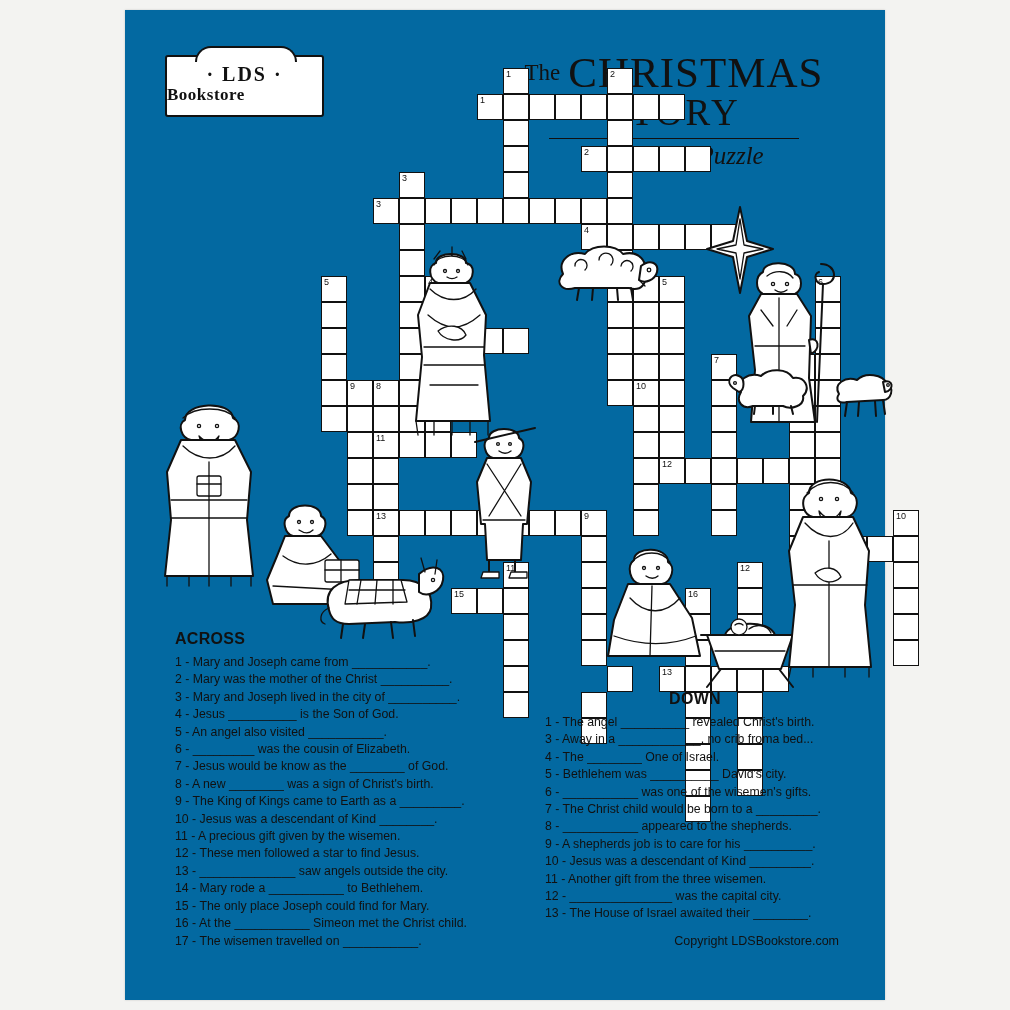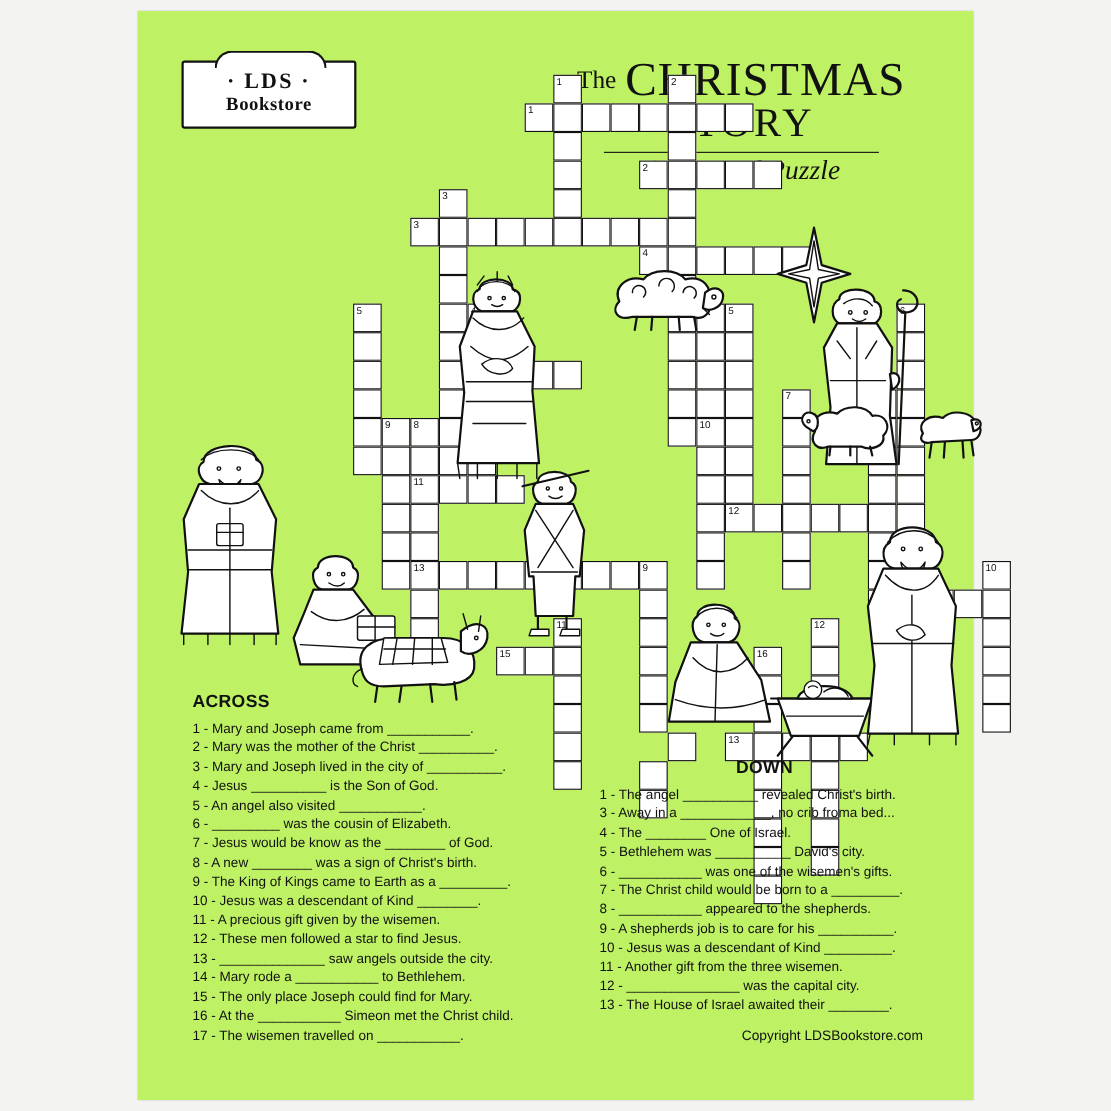--- a/index.html
+++ b/index.html
@@ -12,39 +12,39 @@
   .page{
     position:relative;
     width:1010px;height:1010px;
     background:#f3f3f1;
     overflow:hidden;
   }
   .sheet{
     position:absolute;
     left:125px;top:10px;
     width:760px;height:990px;
-    background:#bef264;
+    background:#0369a1;
     box-shadow:0 0 2px rgba(0,0,0,.18);
   }
 
   
   .logo{
     position:absolute;left:40px;top:45px;width:155px;height:58px;
     border:2px solid #111;border-radius:3px;background:#fff;
   }
   .logo:before{
     content:"";position:absolute;left:28px;top:-11px;width:98px;height:14px;
     border:2px solid #111;border-bottom:none;border-radius:40px 40px 0 0;background:#fff;
   }
   .logo-l1{
     position:absolute;left:0;right:0;top:6px;text-align:center;
     font-family:"Liberation Serif", serif;font-weight:bold;font-size:20px;letter-spacing:2px;color:#111;
   }
   .logo-l2{
-    position:absolute;left:0;right:0;top:28px;text-align:center;
+    position:absolute;left:0;right:0;top:28px;
     font-family:"Liberation Serif", serif;font-weight:bold;font-size:17px;letter-spacing:.5px;color:#111;
   }
 
   
   .title-block{position:absolute;right:46px;top:38px;width:330px;text-align:center;color:#111;}
   .t-the{font-family:"Liberation Serif", serif;font-size:23px;display:inline-block;vertical-align:middle;}
   .t-christmas{font-family:"Liberation Serif", serif;font-size:43px;letter-spacing:1px;display:inline-block;vertical-align:middle;margin-left:8px;}
   .t-story{font-family:"Liberation Serif", serif;font-size:37px;letter-spacing:3px;margin-top:-6px;}
   .t-rule{border-bottom:1.5px solid #111;width:250px;margin:4px auto 3px auto;}
   .t-sub{font-family:"Liberation Serif", serif;font-style:italic;font-size:25px;}

